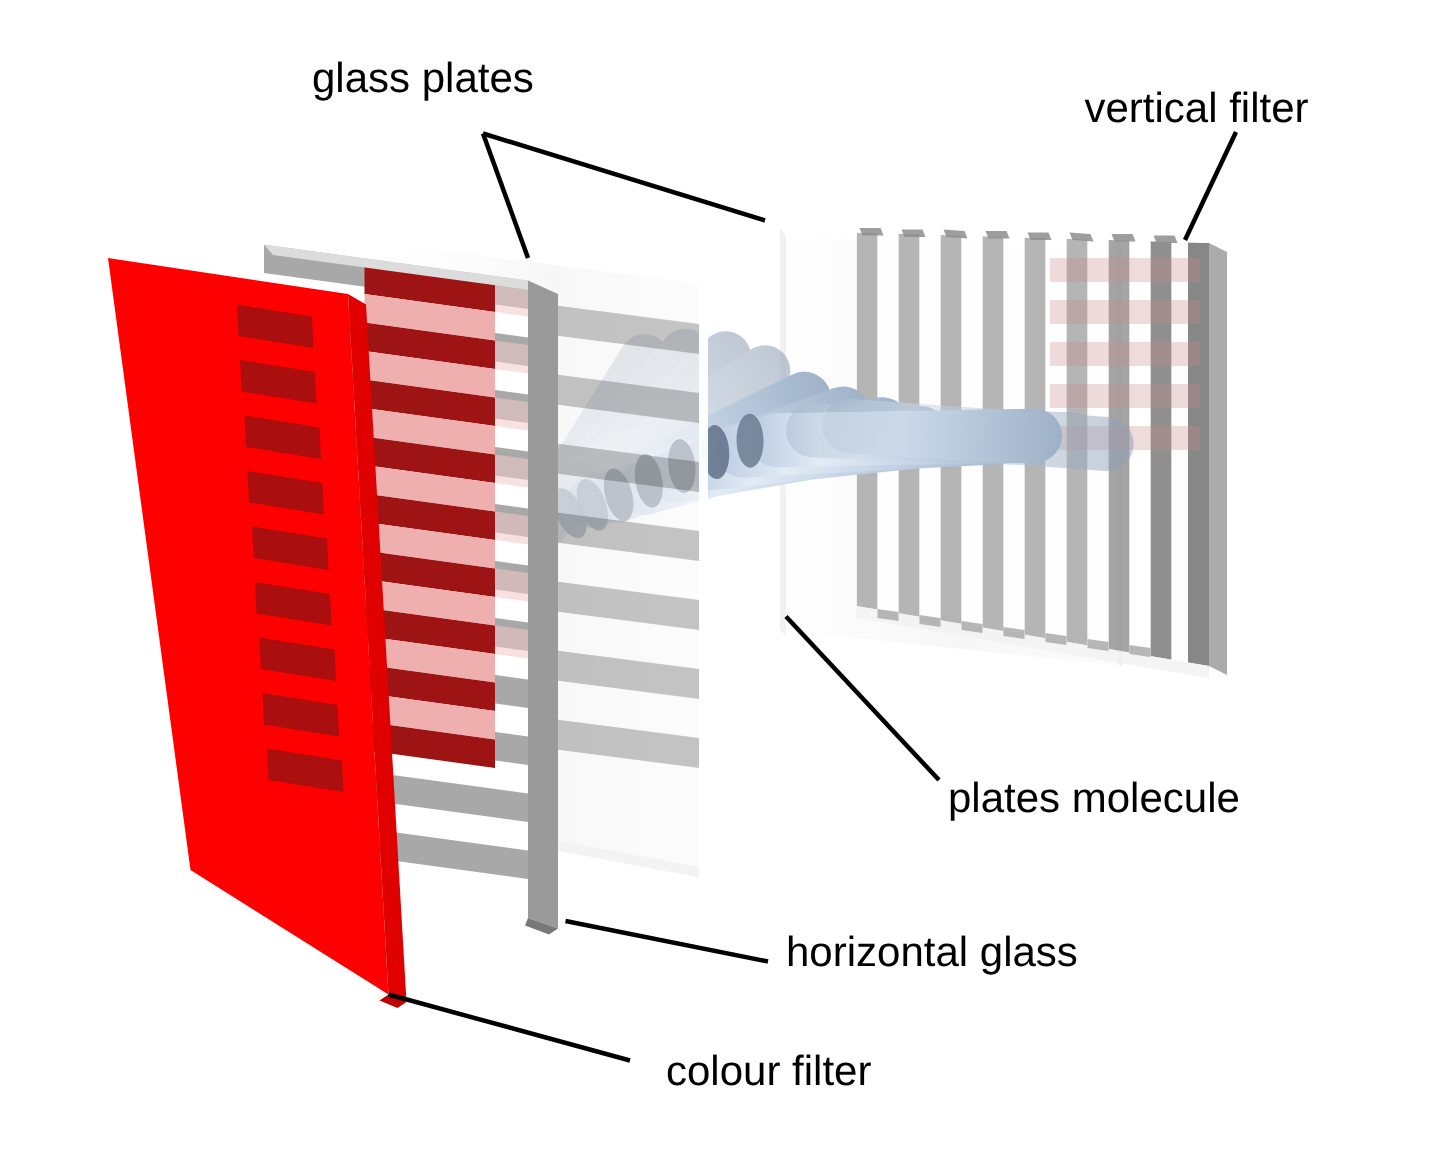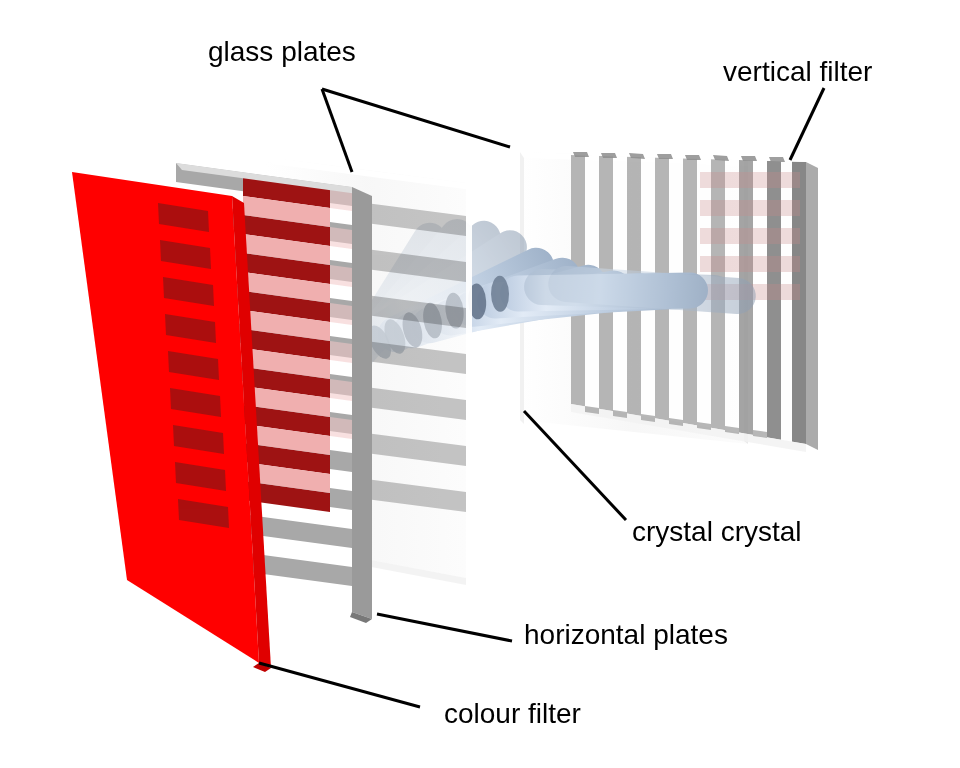--- a/index.html
+++ b/index.html
@@ -298,17 +298,17 @@
       <line x1="322" y1="89" x2="510" y2="147" stroke-width="3"></line>
       <line x1="824" y1="88" x2="790" y2="160" stroke-width="3"></line>
       <line x1="524" y1="411" x2="626" y2="520" stroke-width="3"></line>
       <line x1="377" y1="614" x2="512" y2="641" stroke-width="3"></line>
       <line x1="259" y1="663" x2="420" y2="707" stroke-width="3"></line>
     </g>
   </svg>
 
   <div class="lbl" style="left:208px;top:38px;">glass plates</div>
   <div class="lbl" style="left:723px;top:58px;">vertical filter</div>
-  <div class="lbl" style="left:632px;top:518px;">crystal crystal</div>
-  <div class="lbl" style="left:524px;top:621px;">horizontal plates</div>
+  <div class="lbl" style="left:632px;top:518px;">plates molecule</div>
+  <div class="lbl" style="left:524px;top:621px;">horizontal glass</div>
   <div class="lbl" style="left:444px;top:700px;">colour filter</div>
 
 </div>
 
 </body></html>

